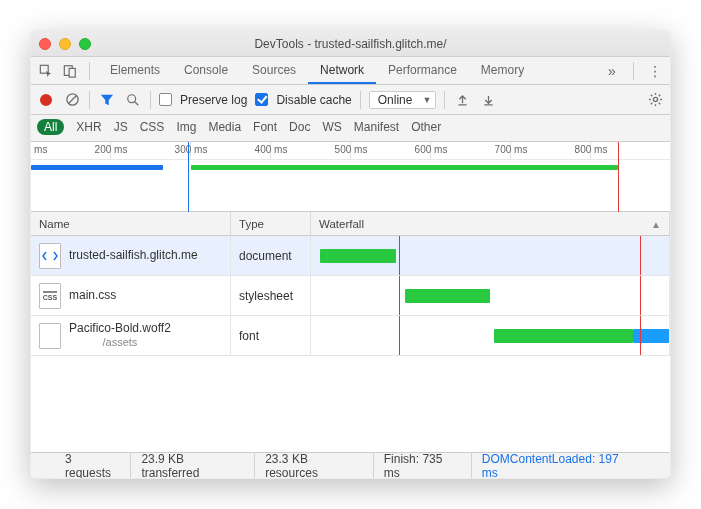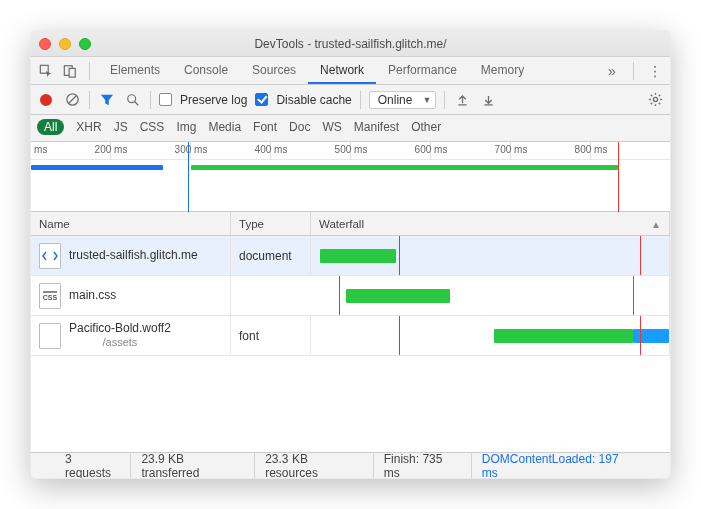--- a/index.html
+++ b/index.html
@@ -257,20 +257,21 @@
         </div>
         <div class="tr">
           <div class="td name">
             <div class="fileicon">
               <span style="font-size:7px;font-weight:bold;color:#555;border-top:2px solid #888;padding-top:1px;">CSS</span>
             </div>
             <div class="namecol">
               <span>main.css</span>
             </div>
           </div>
+          <div class="td type">stylesheet</div>
           <div class="td wf">
             <div class="wfbar" style="left: 26.25%; width: 23.75%; background: rgb(40, 201, 64);"></div>
             <div class="wfline" style="left: 24.625%; background: rgb(26, 115, 232);"></div>
             <div class="wfline" style="left: 91.875%; background: rgb(229, 57, 53);"></div>
           </div>
         </div>
         <div class="tr">
           <div class="td name">
             <div class="fileicon"></div>
             <div class="namecol">

